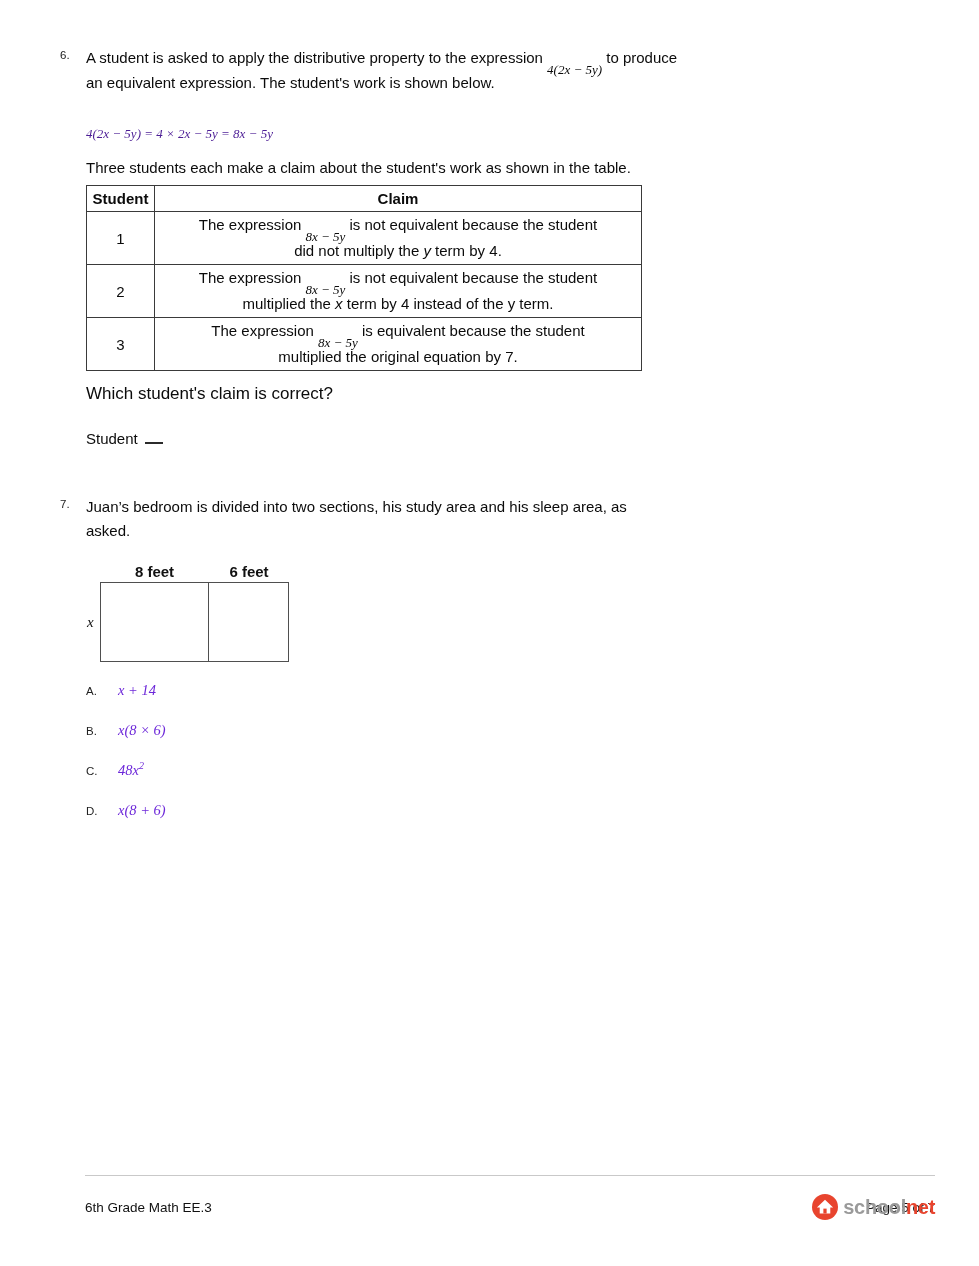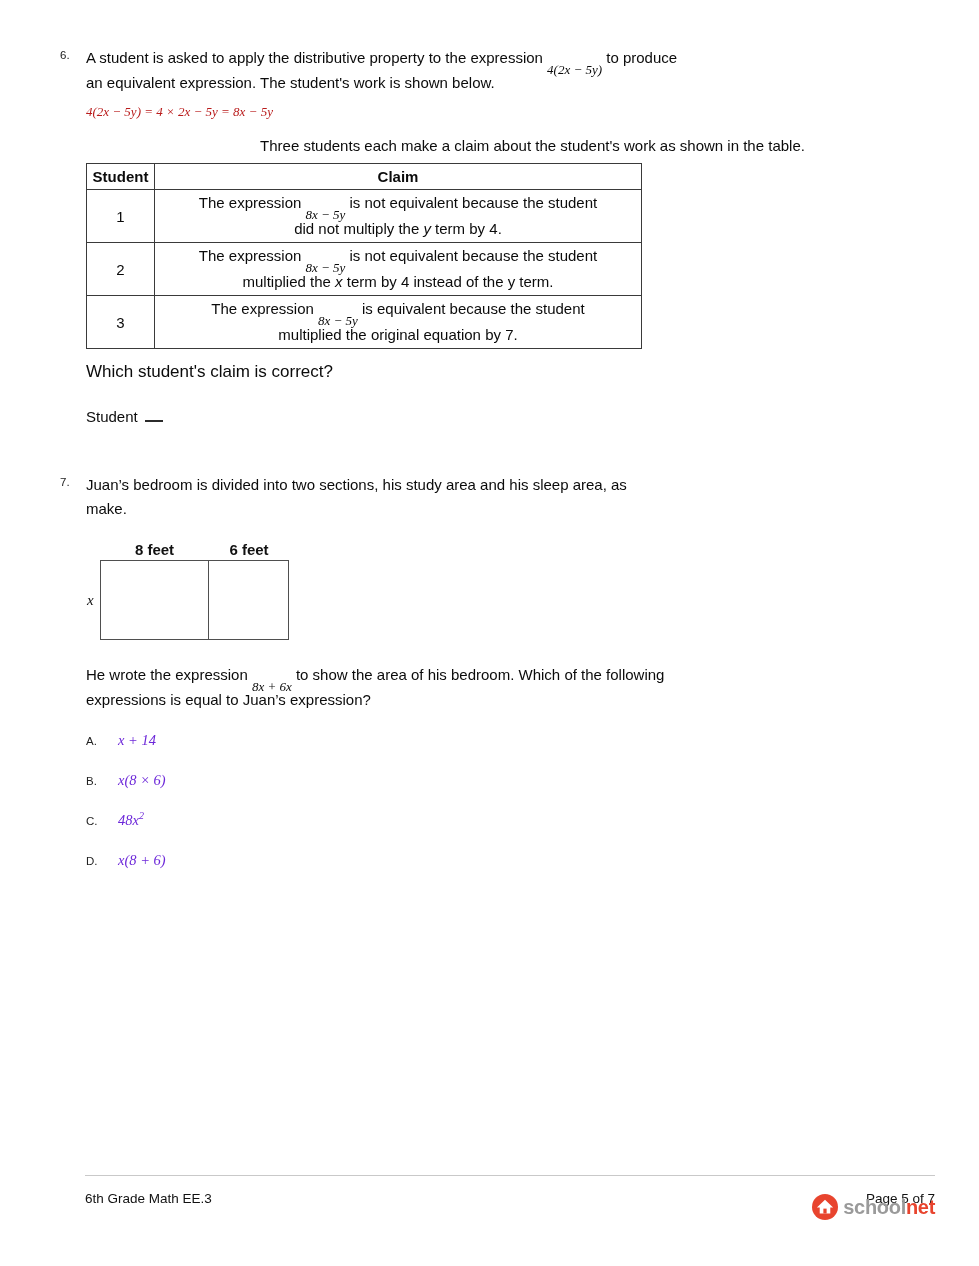--- a/index.html
+++ b/index.html
@@ -23,27 +23,27 @@
     font-family: "Liberation Serif", "DejaVu Serif", serif;
     font-style: italic;
     font-size: 13px;
     position: relative;
     top: 11px;
     white-space: nowrap;
   }
   .var { font-style: italic; }
 
   .work {
-    margin-top: 9px;
+    margin-top: 31px;
     font-family: "Liberation Serif", "DejaVu Serif", serif;
     font-style: italic;
     font-size: 13px;
-    color: #b91c1c;
-  }
-  .intro { margin-top: 17px; font-size: 15px; text-align: center; }
+    color: #4c1d95;
+  }
+  .intro { margin-top: 17px; font-size: 15px; }
 
   table.claims { margin-top: 9px; border-collapse: collapse; width: 556px; }
   .claims th, .claims td { border: 1px solid #3a3a3a; }
   .claims th { font-size: 15px; font-weight: bold; height: 26px; text-align: center; }
   th.col-student { width: 68px; }
   td.student-cell { text-align: center; font-size: 15px; }
   td.claim-cell { text-align: center; font-size: 15px; line-height: 24.5px; padding: 1px 14px; }
 
   .q6-ask { margin-top: 13px; font-size: 17px; }
   .answer-line { margin-top: 26px; font-size: 15px; }
@@ -73,21 +73,21 @@
   .option { display: flex; align-items: baseline; height: 21px; margin-bottom: 19px; }
   .letter { width: 32px; font-size: 11.5px; color: #222; }
   .opt-expr {
     font-family: "Liberation Serif", "DejaVu Serif", serif;
     font-style: italic; font-size: 14.5px; color: #6d28d9;
   }
   .opt-expr sup { font-size: 10px; }
 
   .footer-bar {
     position: absolute; left: 85px; right: 44px; top: 1175px;
-    border-top: 1px solid #c9c9c9; padding-top: 15px;
+    border-top: 1px solid #c9c9c9; padding-top: 24px;
     display: flex; justify-content: space-between;
     font-size: 13.5px; color: #111;
   }
   .logo {
     position: absolute; right: 44px; top: 1194px;
     display: flex; align-items: center; gap: 5px;
   }
   .logo-text { font-size: 20px; font-weight: 600; letter-spacing: -0.3px; line-height: 26px; }
   .logo-school { color: #9a9a9a; }
   .logo-net { color: #e8442e; }
@@ -163,42 +163,35 @@
       </p>
     </div>
   </section>
 
   <section class="question q7">
     <div class="qnum">7.</div>
     <div class="qbody">
       <p class="prompt">
         <span>Juan’s bedroom is divided into two sections, his study area and his sleep area, as</span>
         <br>
-        <span>make.</span>
+        <span>asked.</span>
       </p>
 
       <div class="diagram">
         <div class="diagram-labels">
           <div class="dlabel left">8 feet</div>
           <div class="dlabel right">6 feet</div>
         </div>
         <div class="diagram-boxes">
           <span class="xlabel">x</span>
           <div class="dbox left-box"></div>
           <div class="dbox right-box"></div>
         </div>
       </div>
 
-      <p class="prompt q7-ask">
-        <span>He wrote the expression</span>
-        <span class="math">8x + 6x</span>
-        <span>to show the area of his bedroom. Which of the following</span>
-        <br>
-        <span>expressions is equal to Juan’s expression?</span>
-      </p>
 
       <ol class="options">
         <li class="option">
           <span class="letter">A.</span>
           <span class="opt-expr"><span>x + 14</span><sup></sup></span>
         </li>
         <li class="option">
           <span class="letter">B.</span>
           <span class="opt-expr"><span>x(8 × 6)</span><sup></sup></span>
         </li>

